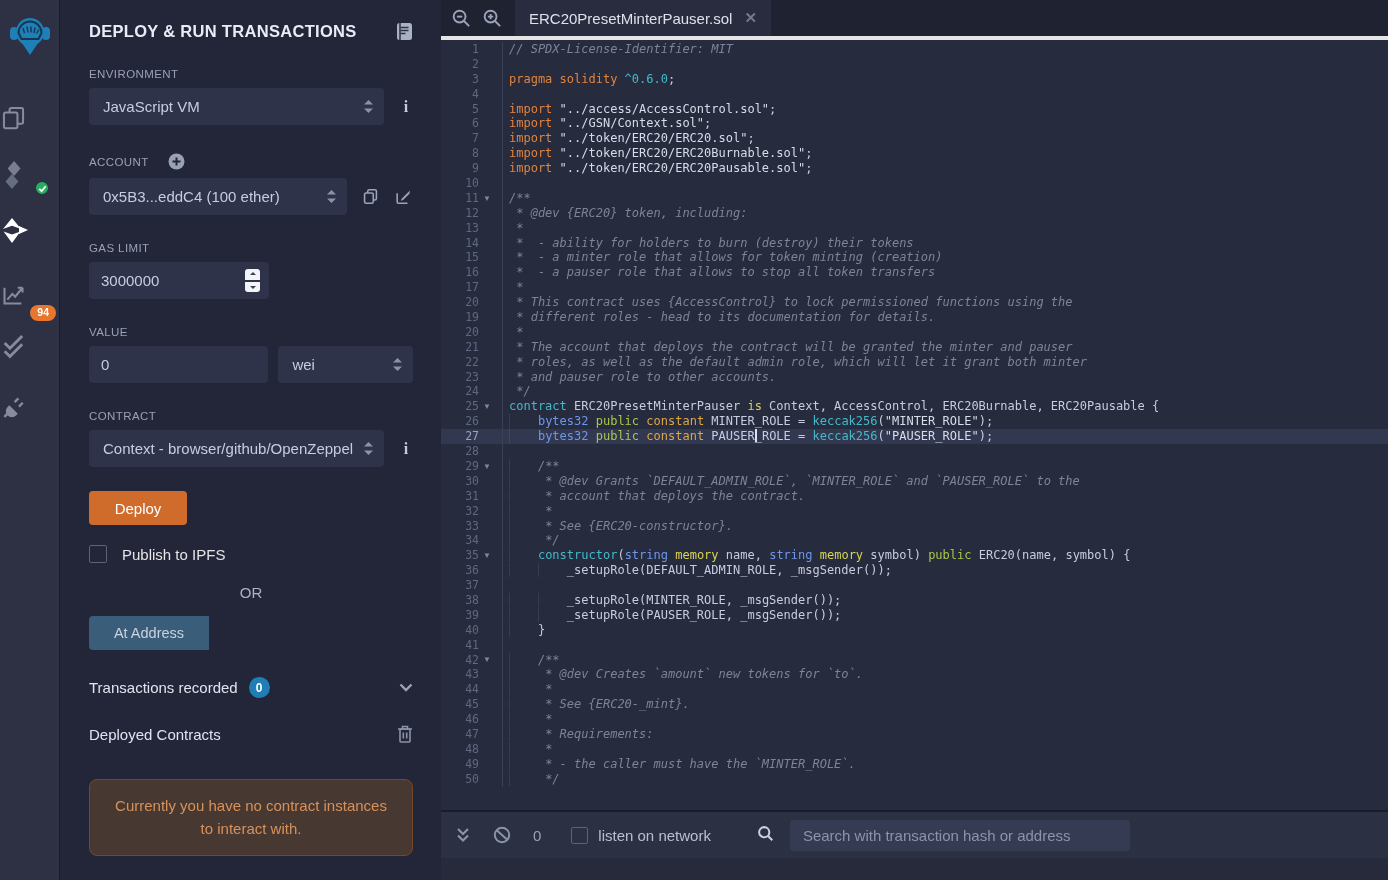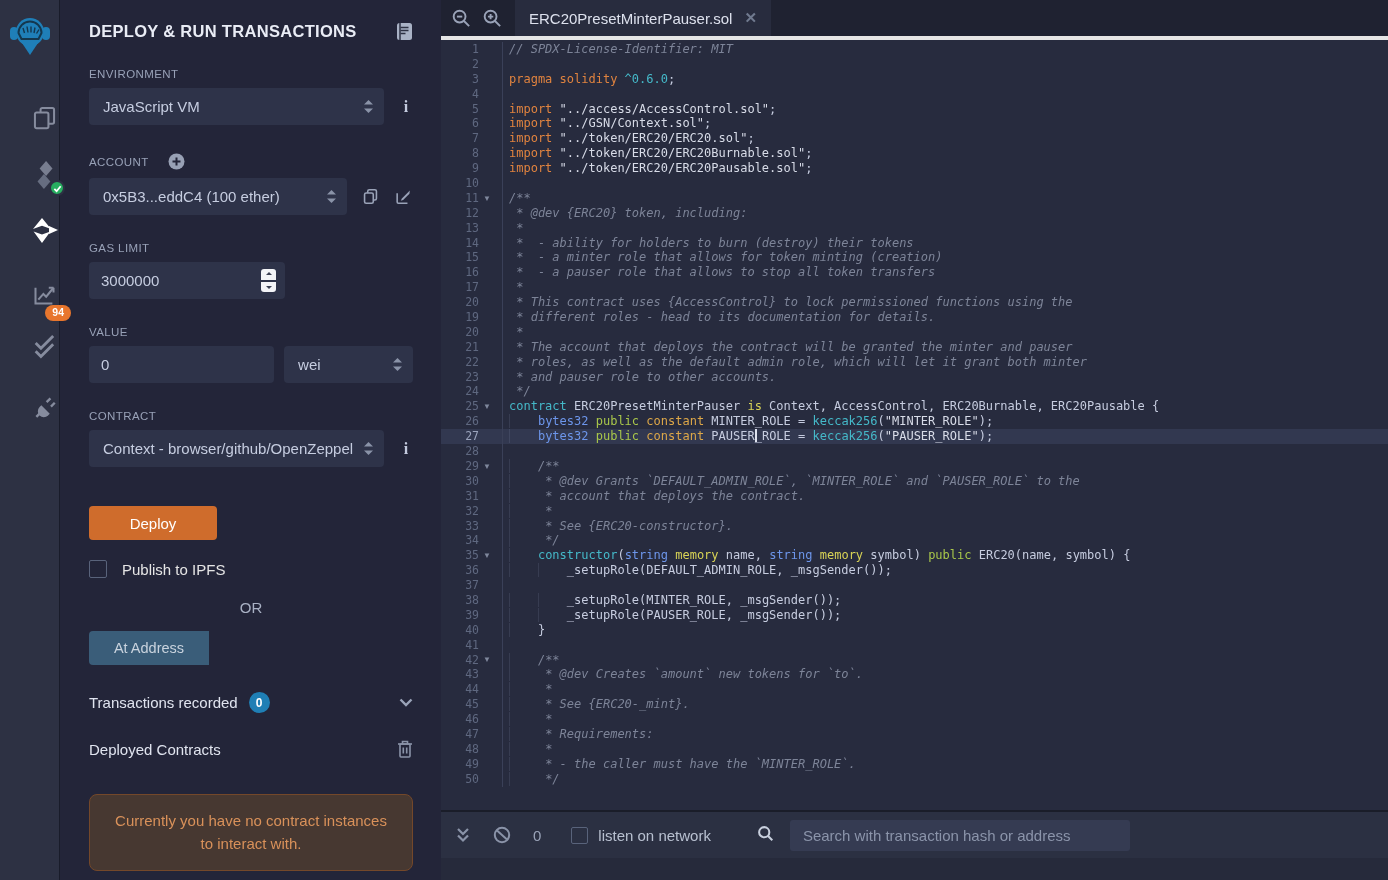--- a/index.html
+++ b/index.html
@@ -2,47 +2,47 @@
 <html><head>
 <meta charset="utf-8">
 <style>
   * { margin:0; padding:0; box-sizing:border-box; }
   html,body { width:1388px; height:880px; overflow:hidden; }
   body { font-family:"Liberation Sans", sans-serif; background:#232539; position:relative; }
 
   
   .iconbar { position:absolute; left:0; top:0; bottom:0; width:60px; background:#2d3143; border-right:1px solid #191c2a; z-index:3; }
   .logo { position:absolute; top:12px; left:8px; width:44px; height:52px; cursor:pointer; }
-  .ibtn { position:absolute; left:15px; width:59px; height:46px; display:flex; align-items:center; justify-content:center; color:#868c9e; cursor:pointer; }
+  .ibtn { position:absolute; left:0; width:59px; height:46px; display:flex; align-items:center; color:#868c9e; cursor:pointer; }
   .ibtn svg { display:block; }
   .gbadge { position:absolute; bottom:2px; right:9px; width:16px; height:16px; border-radius:50%; background:#27ae60; border:2px solid #2d3143; display:flex; align-items:center; justify-content:center; }
   .obadge { position:absolute; bottom:-4px; right:3px; background:#e8762d; color:#fff; font-size:10.5px; font-weight:700; border-radius:9px; padding:2px 7px; line-height:1.1; }
 
   
   .sidepanel { position:absolute; left:61px; top:0; bottom:0; width:380px; background:#232539; padding:0 28px; z-index:2; }
   .sp-title { margin-top:22px; display:flex; align-items:center; justify-content:space-between; color:#e9ecf5; font-size:16.5px; font-weight:600; letter-spacing:.3px; }
   .label { margin-top:27px; font-size:11.5px; color:#98a1b7; letter-spacing:.4px; }
   .lblrow { display:flex; align-items:center; gap:19px; }
   .row { display:flex; align-items:center; margin-top:8px; }
   .select, .tinput { background:#2e3349; height:37px; border-radius:4px; color:#c6cde0; font-size:15px; border:none; }
   .select { display:flex; align-items:center; padding:0 11px 1px 14px; cursor:pointer; min-width:0; }
   .selval { flex:1; white-space:nowrap; overflow:hidden; }
   .caret { flex:0 0 auto; margin-left:8px; display:flex; }
   .tinput { width:100%; padding:0 12px; outline:none; }
-  .iwrap { position:relative; width:196px; }
+  .iwrap { position:relative; width:180px; }
   .spinner { position:absolute; right:9px; top:7px; width:15px; height:23px; background:#f3f4f7; border-radius:3px; display:flex; flex-direction:column; overflow:hidden; }
   .spinner i { flex:1; position:relative; }
   .spinner i:first-child { border-bottom:2px solid #2e3349; }
   .spinner i::after { content:""; position:absolute; left:50%; top:50%; transform:translate(-50%,-50%); border:3.5px solid transparent; }
   .spinner .up::after { border-bottom-color:#3a3f52; margin-top:-2px; }
   .spinner .dn::after { border-top-color:#3a3f52; margin-top:2px; }
   .infoi { margin-left:15px; width:14px; text-align:center; color:#c3cade; font-family:"Liberation Serif", serif; font-weight:700; font-size:16px; flex:0 0 auto; cursor:pointer; }
   .icobtn { margin-left:14px; color:#9aa3b8; display:flex; flex:0 0 auto; cursor:pointer; }
   .pluscircle { display:inline-flex; cursor:pointer; }
-  .deploybtn { margin-top:39px; width:128px; height:34px; background:#cf6c2c; border:none; border-radius:4px; color:#fff; font-size:15px; cursor:pointer; font-family:inherit; }
+  .deploybtn { margin-top:24px; width:98px; height:34px; background:#cf6c2c; border:none; border-radius:4px; color:#fff; font-size:15px; cursor:pointer; font-family:inherit; }
   .cbrow { margin-top:20px; display:flex; align-items:center; gap:15px; color:#e5e5e5; font-size:15px;text-align:center; }
   .cb { width:18px; height:18px; border:1px solid #59637b; border-radius:2px; background:transparent; cursor:pointer; flex:0 0 auto; }
   .or { margin-top:21px; text-align:center; color:#a9b1c4; font-size:15px; }
   .atrow { margin-top:15px; display:flex; }
   .atbtn { width:120px; height:34px; background:#3a5d79; border:none; border-radius:4px 0 0 4px; color:#c9d3de; font-size:14.5px; cursor:pointer; font-family:inherit; flex:0 0 auto; }
   .atfield { flex:1; height:34px; background:#2e3348; border:none; border-radius:0 4px 4px 0; color:#c6cde0; font-size:13px; padding:0 13px; outline:none; min-width:0; }
   .atfield::placeholder { color:#6e7789; }
   .txrow { margin-top:27px; display:flex; align-items:center; color:#e0e4ef; font-size:15px; cursor:pointer; }
   .bluebadge { margin-left:11px; min-width:21px; height:21px; padding:0 4px; border-radius:11px; background:#1f7fb5; color:#fff; font-size:12px; font-weight:700; display:flex; align-items:center; justify-content:center; }
   .depRow { margin-top:27px; display:flex; align-items:center; color:#e0e4ef; font-size:15px;gap:40px; }

